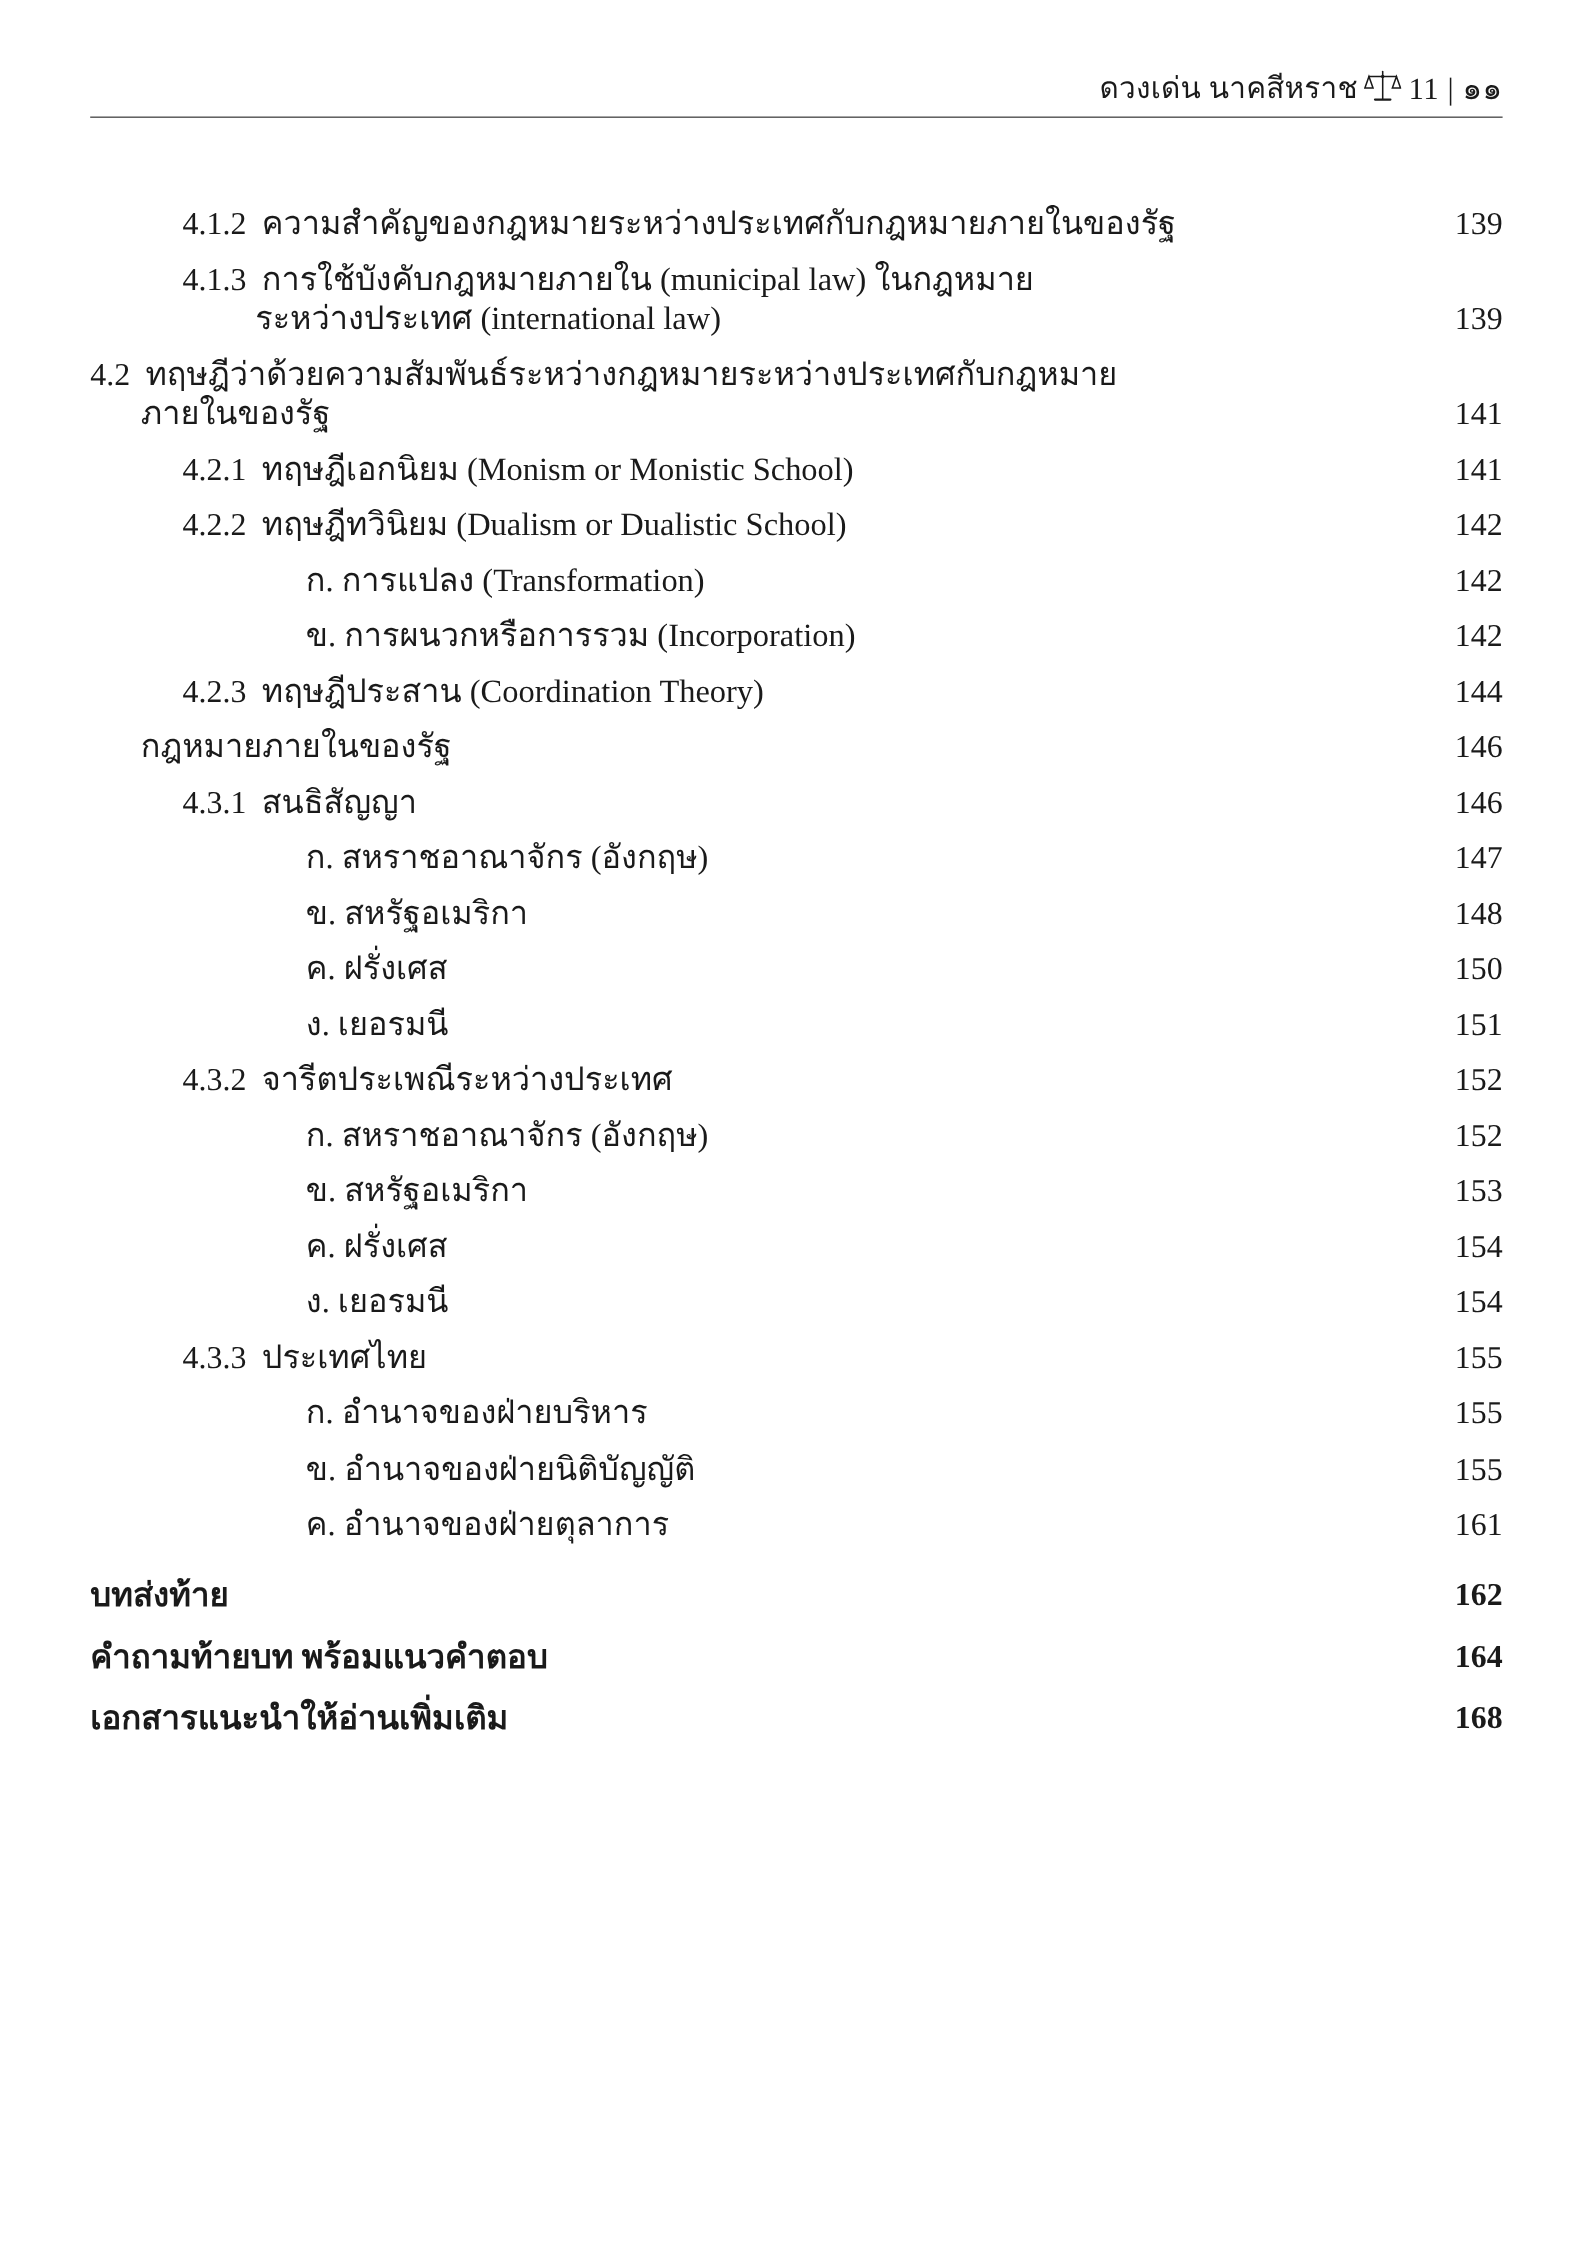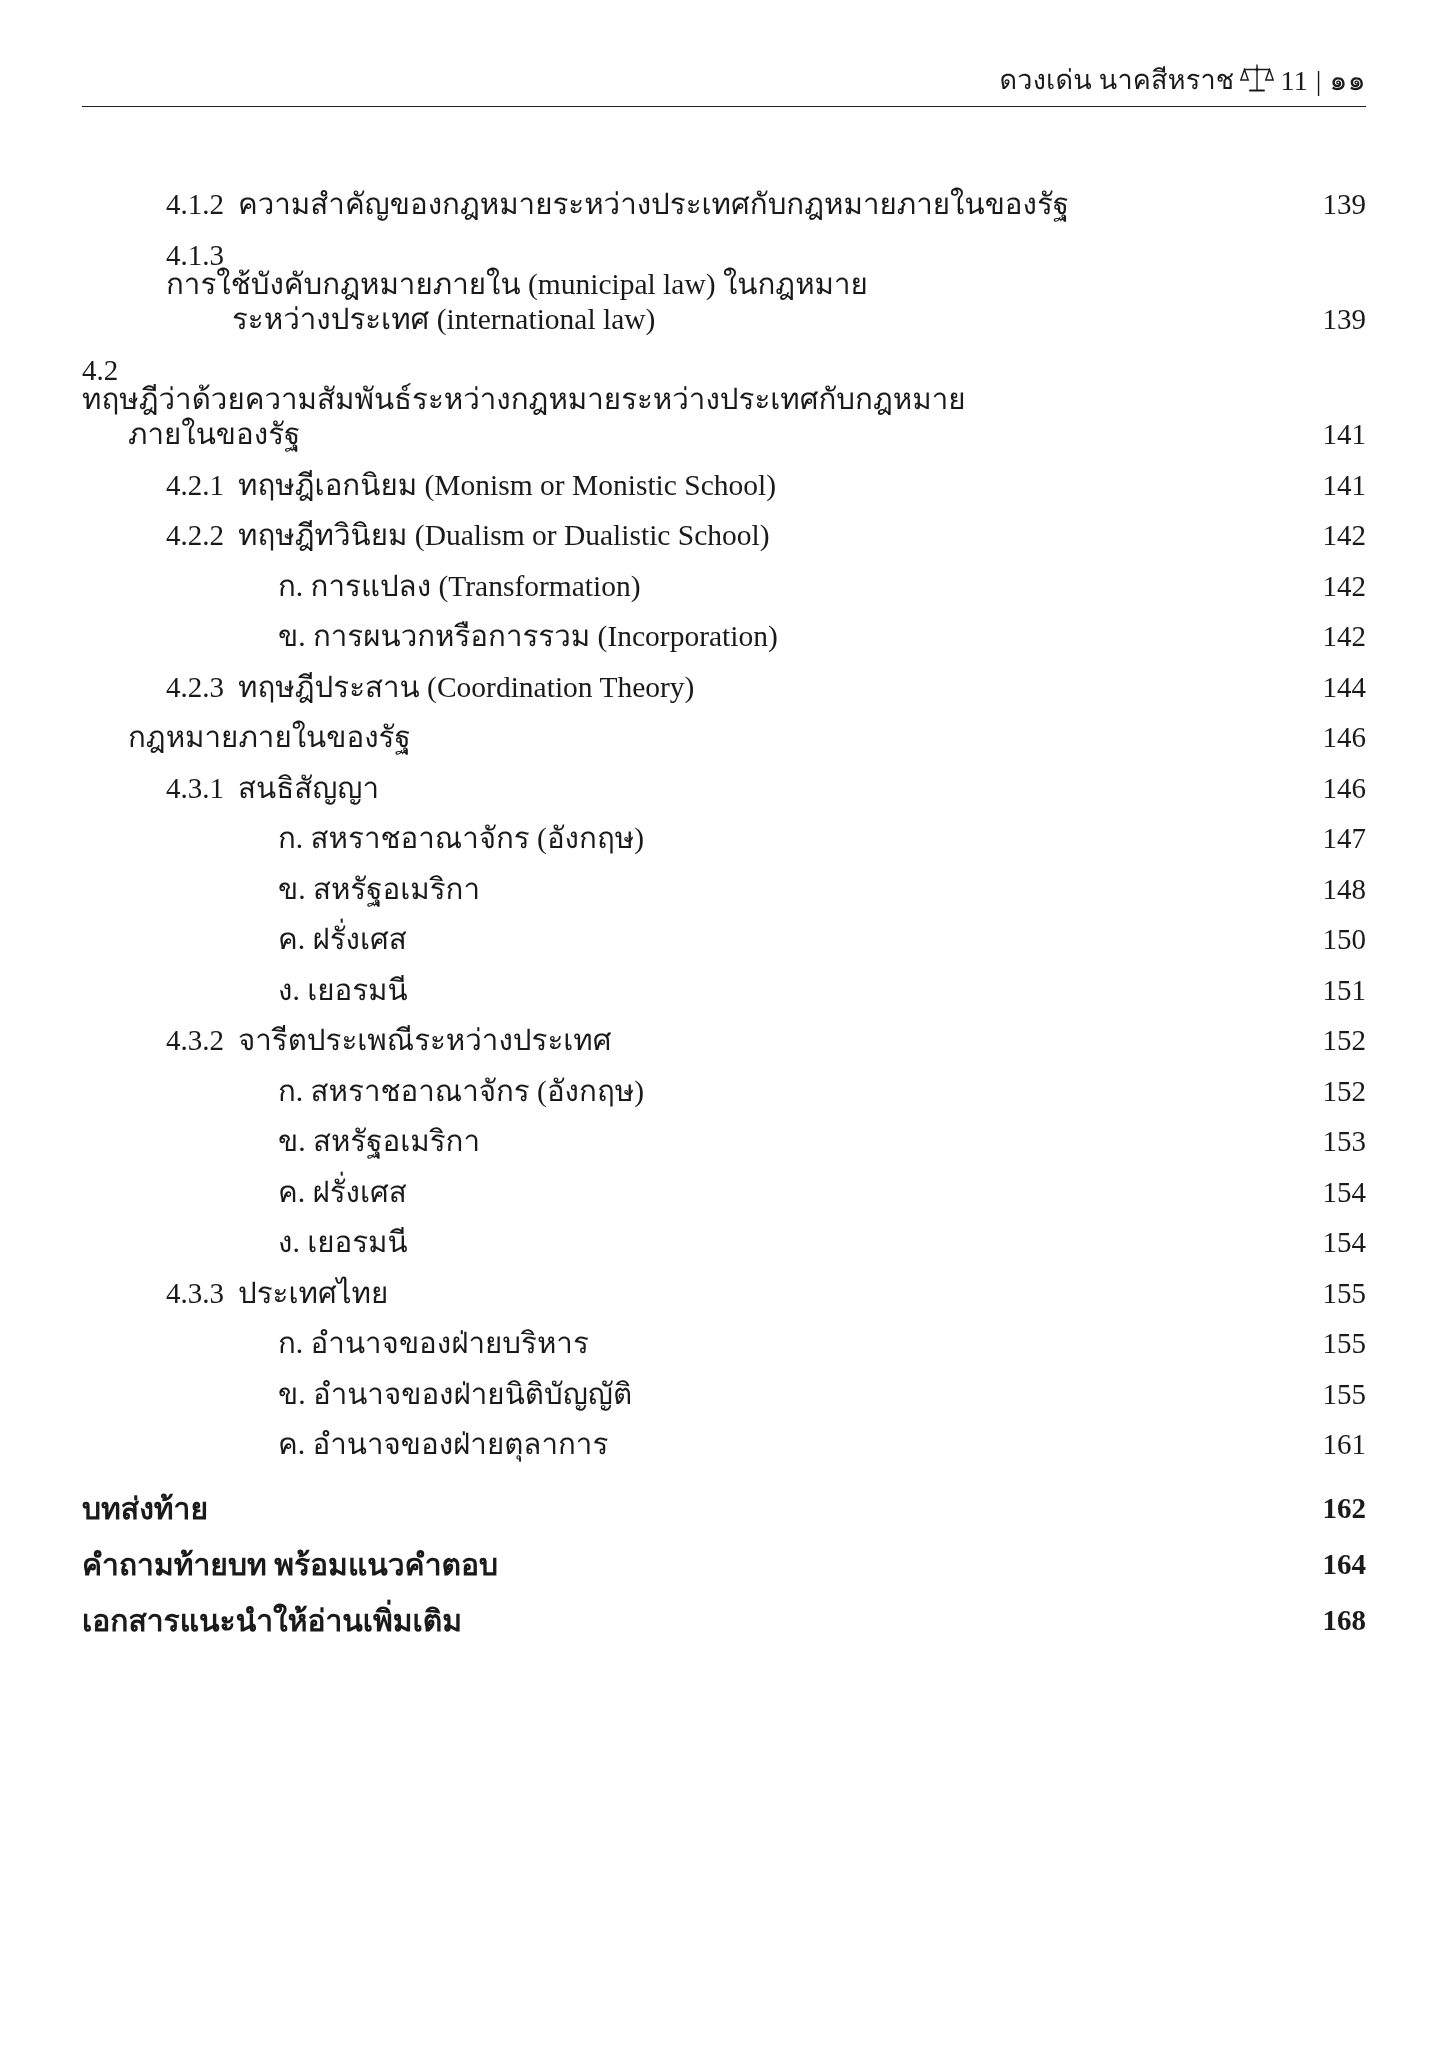--- a/index.html
+++ b/index.html
@@ -72,21 +72,21 @@
     top: 190px;
   }
 
   .toc-row {
     display: flex;
     align-items: flex-start;
     font-size: 29.5px;
     line-height: 1.0;
     margin-bottom: 21px;
   }
-  .toc-row.tight { margin-bottom: 6px; flex-direction: column; }
+  .toc-row.tight { margin-bottom: 6px; }
 
   .toc-num {
     flex: 0 0 auto;
     white-space: nowrap;
     padding-right: 14px;
     font-size: 29px;
   }
   .toc-title {
     flex: 1 1 auto;
     white-space: normal;

